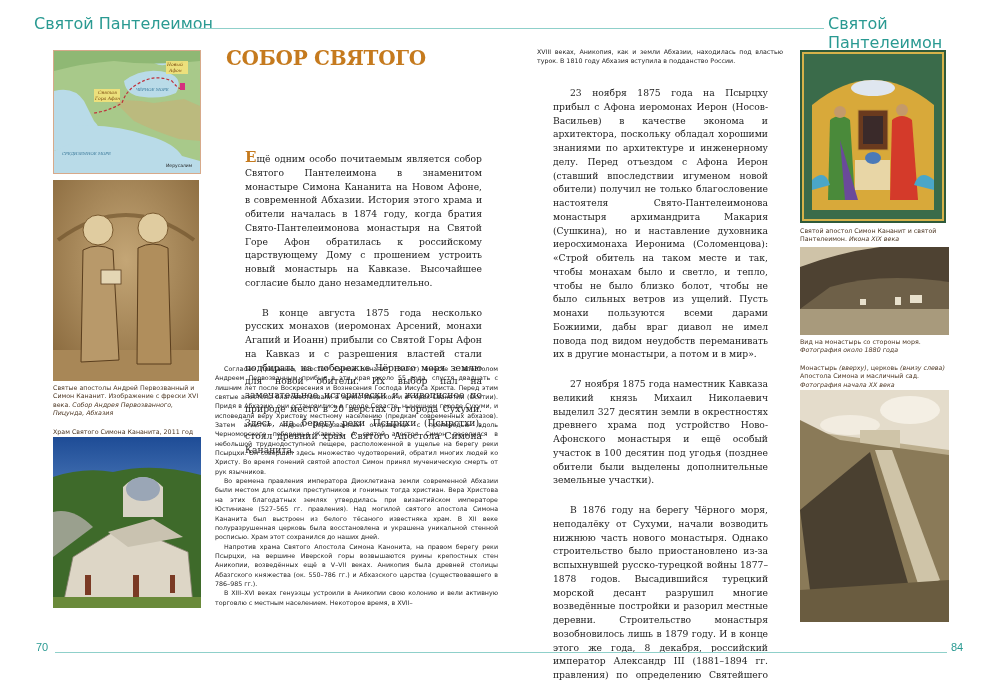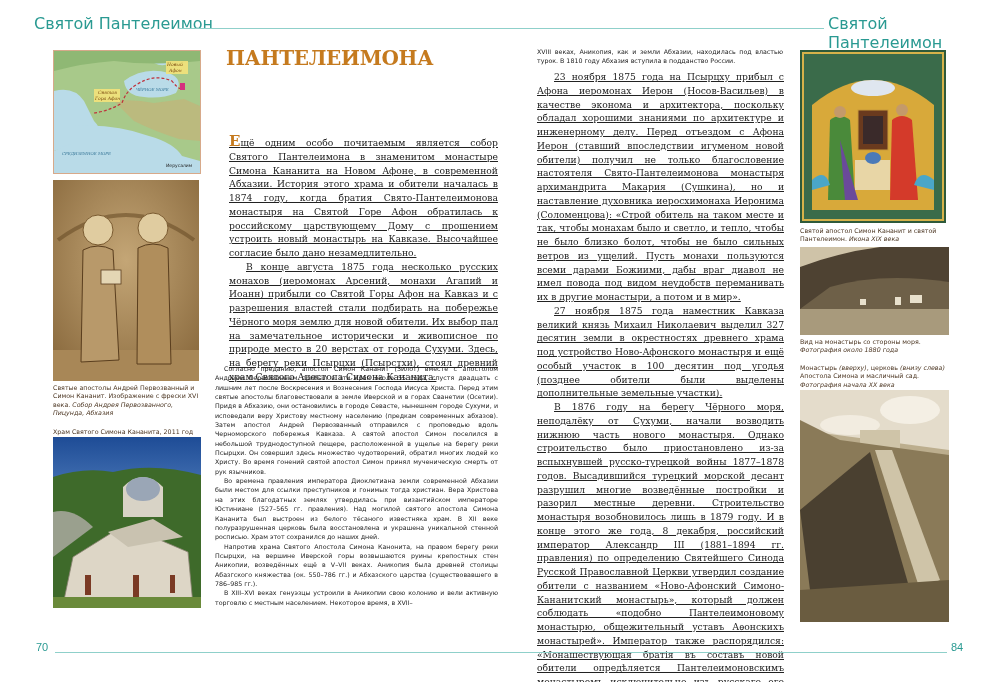--- a/index.html
+++ b/index.html
@@ -6,21 +6,21 @@
   body { width:1000px; height:682px; position:relative; overflow:hidden; font-family:"DejaVu Serif", serif; color:#222; }
   .abs { position:absolute; }
   .runhead { color:#2a9a92; font-family:"DejaVu Sans", sans-serif; font-size:16px; top:14px; }
   .rule { position:absolute; height:1px; background:#8fd0ca; }
   .pagenum { color:#2a9a92; font-family:"Liberation Sans Narrow","Liberation Sans", sans-serif; font-size:11px; top:641px; }
   .fig { position:absolute; overflow:hidden; }
   .cap { position:absolute; font-family:"DejaVu Sans", sans-serif; font-size:6.3px; line-height:8.4px; color:#4a3420; }
   .cap i { font-style:italic; }
   .title { position:absolute; left:226px; top:46px; width:290px; font-family:"DejaVu Serif", serif; font-weight:bold; color:#c57a1e; font-size:20px; line-height:25px; letter-spacing:-0.3px; }
   .body { position:absolute; font-family:"DejaVu Serif", serif; font-size:9.2px; line-height:13.75px; text-align:justify; color:#222; }
-  .body p { margin:0; text-indent:17px;text-decoration:underline; }
+  .body p { margin:16px; text-indent:17px; }
   .body p.first { text-indent:0; }
   .dropcap { color:#c57a1e; font-weight:bold; font-size:15px; line-height:10px; }
   .small { position:absolute; font-family:"DejaVu Sans", sans-serif; font-size:6.3px; line-height:9.35px; text-align:justify; color:#222; }
   .small p { margin:0; text-indent:9px; }
   .small p.noind { text-indent:0; }
 </style>
 </head>
 <body>
 
 <div class="abs runhead" style="left:34px;">Святой Пантелеимон</div>
@@ -91,21 +91,21 @@
     <path d="M20 120 L60 95 L100 100 L135 115 L140 168 L10 168 Z" fill="#ddd6c6" stroke="#8a8272" stroke-width="0.8"></path>
     <path d="M55 95 L100 82 L130 100 L75 110 Z" fill="#c9c2b0"></path>
     <rect x="32" y="138" width="6" height="20" fill="#7a3a24"></rect>
     <rect x="80" y="138" width="6" height="22" fill="#7a3a24"></rect>
     <rect x="117" y="138" width="5" height="18" fill="#7a3a24"></rect>
     <rect y="160" width="148" height="11" fill="#6a8a3a"></rect>
   </svg>
 </div>
 
 <div class="title">
-  <div>ПАНТЕЛЕИМОНА</div>
+  <div>СОБОР СВЯТОГО</div>
 </div>
 
 <div class="body" style="left:229px; top:136px; width:269px;">
   <p class="first"><span class="dropcap">Е</span><span>щё одним особо почитаемым является собор Святого Пантелеимона в знаменитом монастыре Симона Кананита на Новом Афоне, в современной Абхазии. История этого храма и обители началась в 1874 году, когда братия Свято-Пантелеимонова монастыря на Святой Горе Афон обратилась к российскому царствующему Дому с прошением устроить новый монастырь на Кавказе. Высочайшее согласие было дано незамедлительно.</span></p>
   <p>В конце августа 1875 года несколько русских монахов (иеромонах Арсений, монахи Агапий и Иоанн) прибыли со Святой Горы Афон на Кавказ и с разрешения властей стали подбирать на побережье Чёрного моря землю для новой обители. Их выбор пал на замечательное исторически и живописное по природе место в 20 верстах от города Сухуми. Здесь, на берегу реки Псырцхи (Псырстхи), стоял древний храм Святого Апостола Симона Кананита.</p>
 </div>
 
 <div class="small" style="left:215px; top:364px; width:283px;">
   <p>Согласно преданию, апостол Симон Кананит (Зилот) вместе с апостолом Андреем Первозванным прибыл в эти края около 55 года, спустя двадцать с лишним лет после Воскресения и Вознесения Господа Иисуса Христа. Перед этим святые апостолы благовествовали в земле Иверской и в горах Сванетии (Осетии). Придя в Абхазию, они остановились в городе Севасте, нынешнем городе Сухуми, и исповедали веру Христову местному населению (предкам современных абхазов). Затем апостол Андрей Первозванный отправился с проповедью вдоль Черноморского побережья Кавказа. А святой апостол Симон поселился в небольшой труднодоступной пещере, расположенной в ущелье на берегу реки Псырцхи. Он совершил здесь множество чудотворений, обратил многих людей ко Христу. Во время гонений святой апостол Симон принял мученическую смерть от рук язычников.</p>
   <p>Во времена правления императора Диоклетиана земли современной Абхазии были местом для ссылки преступников и гонимых тогда христиан. Вера Христова на этих благодатных землях утвердилась при византийском императоре Юстиниане (527–565 гг. правления). Над могилой святого апостола Симона Кананита был выстроен из белого тёсаного известняка храм. В XII веке полуразрушенная церковь была восстановлена и украшена уникальной стенной росписью. Храм этот сохранился до наших дней.</p>

